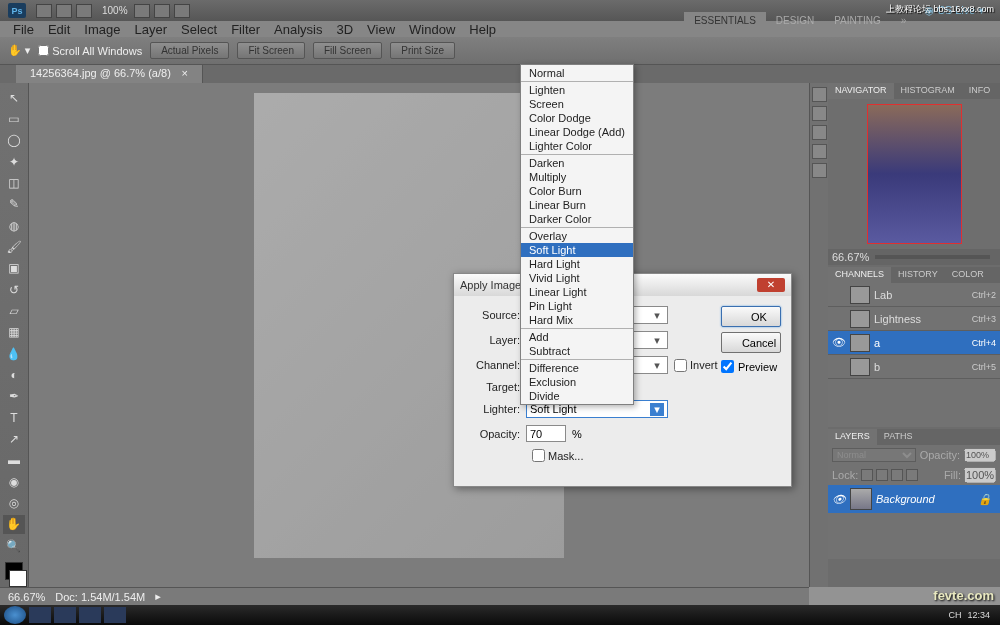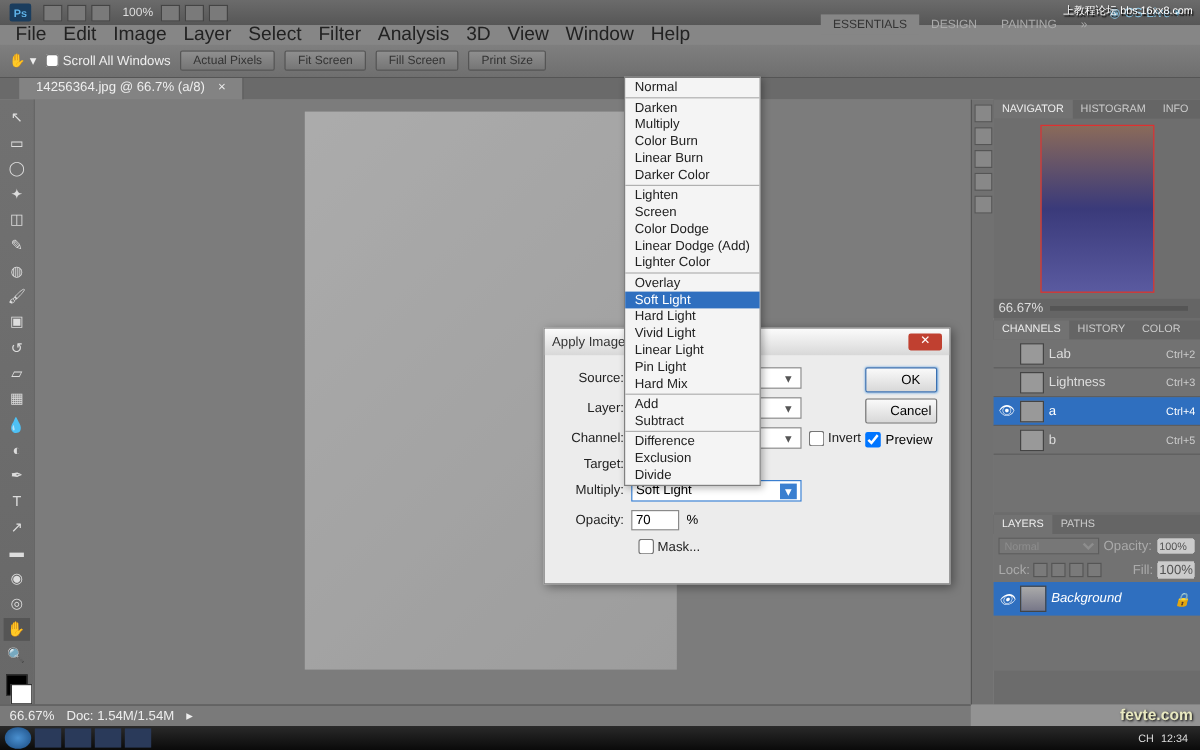--- a/index.html
+++ b/index.html
@@ -8,21 +8,21 @@
 .topbar { height: 21px; background: linear-gradient(#6b6b6b, #565656); display: flex; align-items: center; padding: 0 8px; color: #ddd; }
 .topbar .ps-icon { width: 18px; height: 15px; background: #1a3d5e; border-radius: 2px; margin-right: 10px; display: flex; align-items: center; justify-content: center; color: #5fb3e8; font-weight: bold; font-size: 9px; }
 .topbar .top-btn { width: 16px; height: 14px; background: #7a7a7a; margin-right: 4px; border: 1px solid #444; }
 .topbar .zoom { margin: 0 6px; font-size: 10px; }
 .topbar .spacer { flex: 1; }
 .topbar .workspace { padding: 3px 10px; font-size: 10px; color: #aaa; margin-top: 20px; }
 .topbar .workspace.active { background: #868686; color: #333; }
 .topbar .cslive { color: #8ac8e8; margin: 0 8px; }
 
 .menubar { height: 16px; background: #868686; display: flex; align-items: center; padding: 0 6px; color: #222; }
-.menubar .menu-item { padding: 1px 7px; font-size: 16px; }
+.menubar .menu-item { padding: 1px 7px; font-size: 13px; }
 
 .optbar { height: 28px; background: linear-gradient(#7f7f7f, #6f6f6f); border-bottom: 1px solid #555; display: flex; align-items: center; padding: 0 8px; gap: 8px; color: #eee; }
 .optbar .btn { background: linear-gradient(#8f8f8f, #757575); border: 1px solid #555; padding: 2px 10px; font-size: 10px; color: #333; border-radius: 2px; }
 .optbar .chk { display: flex; align-items: center; gap: 3px; font-size: 10px; }
 .optbar .chk input { width: 11px; height: 11px; }
 
 .tabbar { height: 18px; background: #6a6a6a; display: flex; padding-left: 16px; }
 .tabbar .tab { background: #838383; padding: 2px 14px; font-size: 10px; color: #eee; border-right: 1px solid #555; position: relative; }
 .tabbar .tab .close { margin-left: 8px; }
 
@@ -302,21 +302,21 @@
         <label class="chk2">
           <input type="checkbox" style="">
           <span>Invert</span>
         </label>
       </div>
     <div class="field">
         <label>Target:</label>
         <span>1</span>
       </div>
     <div class="field">
-        <label>Multiply:</label>
+        <label>Lighter:</label>
         <div class="combo" style="border-color:#3a7fd0">
           <span>Soft Light</span>
           <span class="arr" style="background:#3a7fd0;color:#fff">▾</span>
         </div>
       </div>
     <div class="field">
         <label>Opacity:</label>
         <input class="num" value="70" style="">
         <span style="margin-left:6px">%</span>
       </div>
@@ -336,32 +336,32 @@
         </label>
     </div>
   </div>
 </div>
 
 <div class="dropdown" id="blend-dropdown">
     <div class="grp">
       <div class="dd-item">Normal</div>
     </div>
     <div class="grp">
+      <div class="dd-item">Lighten</div>
+      <div class="dd-item">Screen</div>
+      <div class="dd-item">Color Dodge</div>
+      <div class="dd-item">Linear Dodge (Add)</div>
+      <div class="dd-item">Lighter Color</div>
+    </div>
+    <div class="grp">
       <div class="dd-item">Darken</div>
       <div class="dd-item">Multiply</div>
       <div class="dd-item">Color Burn</div>
       <div class="dd-item">Linear Burn</div>
       <div class="dd-item">Darker Color</div>
-    </div>
-    <div class="grp">
-      <div class="dd-item">Lighten</div>
-      <div class="dd-item">Screen</div>
-      <div class="dd-item">Color Dodge</div>
-      <div class="dd-item">Linear Dodge (Add)</div>
-      <div class="dd-item">Lighter Color</div>
     </div>
     <div class="grp">
       <div class="dd-item">Overlay</div>
       <div class="dd-item sel">Soft Light</div>
       <div class="dd-item">Hard Light</div>
       <div class="dd-item">Vivid Light</div>
       <div class="dd-item">Linear Light</div>
       <div class="dd-item">Pin Light</div>
       <div class="dd-item">Hard Mix</div>
     </div>

